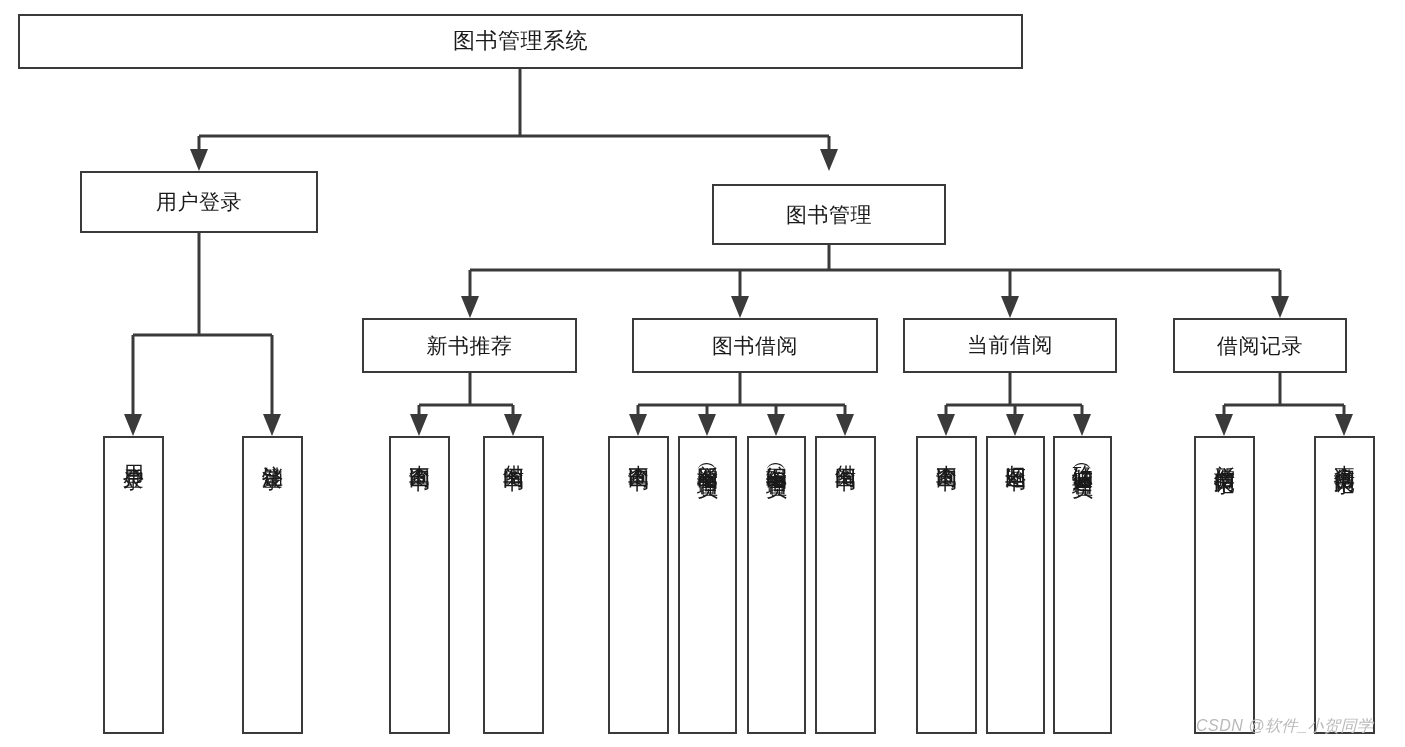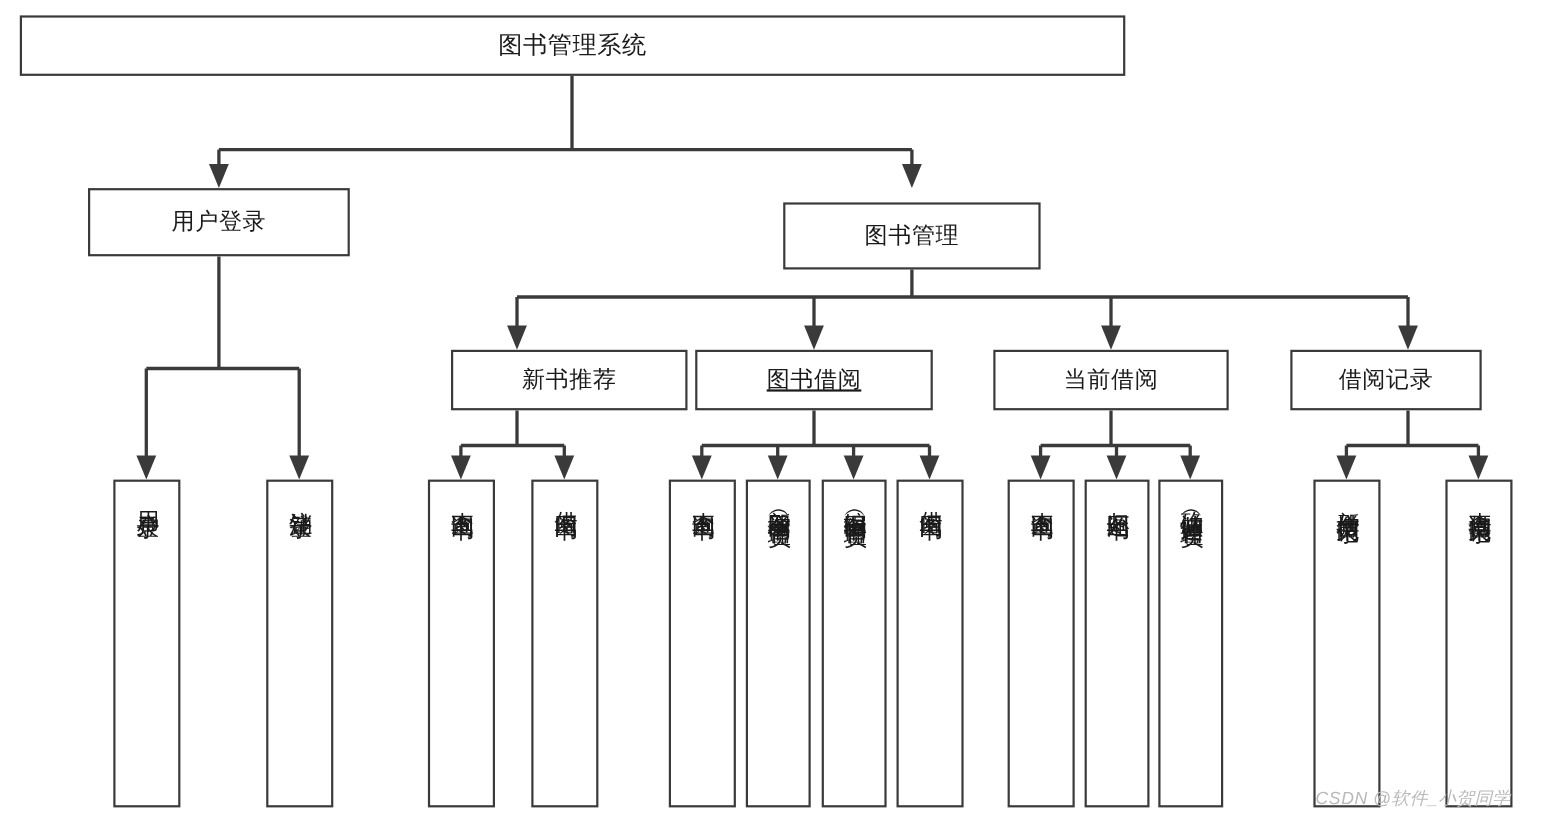--- a/index.html
+++ b/index.html
@@ -126,24 +126,24 @@
   <div id="nodes">
       <div class="node horizontal root" style="left: 18px; top: 14px; width: 1005px; height: 55px; border-color: rgb(58, 58, 58); background: rgb(255, 255, 255); color: rgb(26, 26, 26);">
         <span class="label">图书管理系统</span>
       </div>
       <div class="node horizontal" style="left: 80px; top: 171px; width: 238px; height: 62px; border-color: rgb(58, 58, 58); background: rgb(255, 255, 255); color: rgb(26, 26, 26);">
         <span class="label">用户登录</span>
       </div>
       <div class="node horizontal" style="left: 712px; top: 172px; width: 234px; height: 61px; border-color: rgb(58, 58, 58); background: rgb(255, 255, 255); color: rgb(26, 26, 26); margin-top: 12px;">
         <span class="label">图书管理</span>
       </div>
-      <div class="node horizontal" style="left: 362px; top: 318px; width: 215px; height: 55px; border-color: rgb(58, 58, 58); background: rgb(255, 255, 255); color: rgb(26, 26, 26); margin-left: 48px;">
+      <div class="node horizontal" style="left: 362px; top: 318px; width: 215px; height: 55px; border-color: rgb(58, 58, 58); background: rgb(255, 255, 255); color: rgb(26, 26, 26);">
         <span class="label">新书推荐</span>
       </div>
-      <div class="node horizontal" style="left: 632px; top: 318px; width: 216px; height: 55px; border-color: rgb(58, 58, 58); background: rgb(255, 255, 255); color: rgb(26, 26, 26); text-decoration: underline;">
+      <div class="node horizontal" style="left: 632px; top: 318px; width: 246px; height: 55px; border-color: rgb(58, 58, 58); background: rgb(255, 255, 255); color: rgb(26, 26, 26);">
         <span class="label">图书借阅</span>
       </div>
       <div class="node horizontal" style="left: 903px; top: 318px; width: 214px; height: 55px; border-color: rgb(58, 58, 58); background: rgb(255, 255, 255); color: rgb(26, 26, 26); font-family: Liberation Serif, serif;">
         <span class="label">当前借阅</span>
       </div>
       <div class="node horizontal" style="left: 1173px; top: 318px; width: 174px; height: 55px; border-color: rgb(58, 58, 58); background: rgb(255, 255, 255); color: rgb(26, 26, 26);">
         <span class="label">借阅记录</span>
       </div>
       <div class="node vertical" style="left: 103px; top: 436px; width: 61px; height: 298px; border-color: rgb(58, 58, 58); background: rgb(255, 255, 255); color: rgb(26, 26, 26);">
         <span class="label">用户登录</span>

